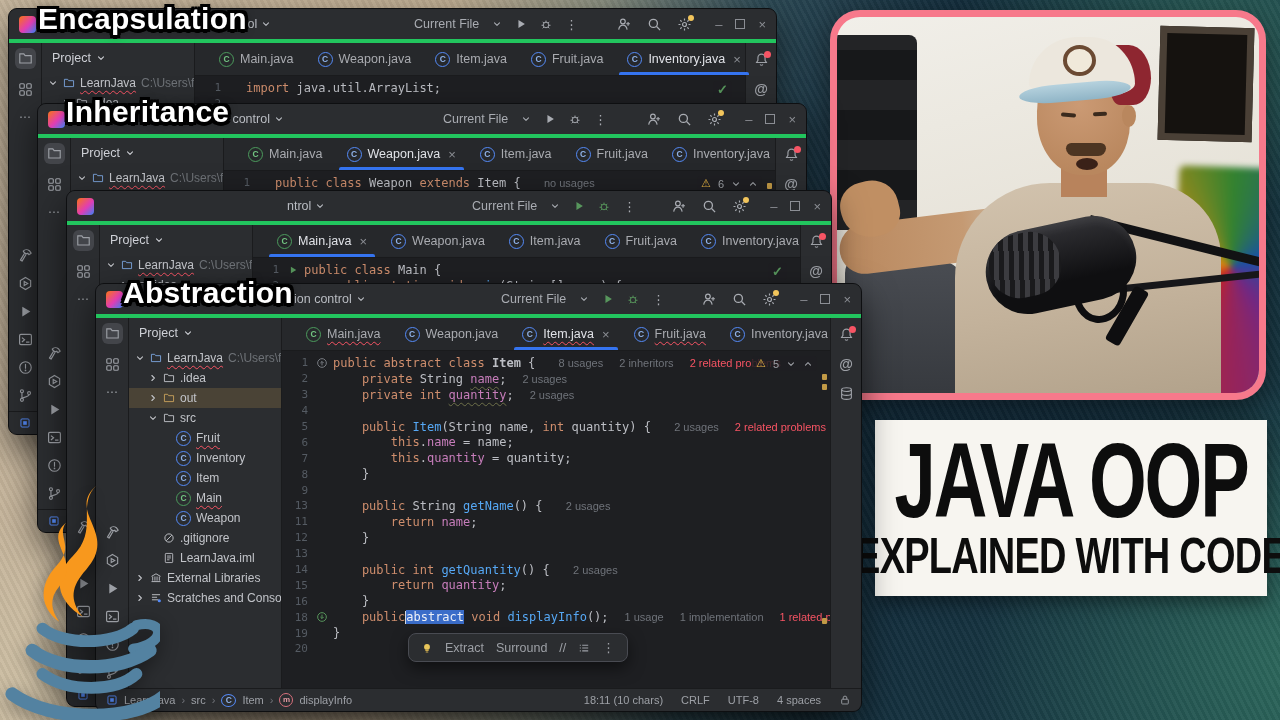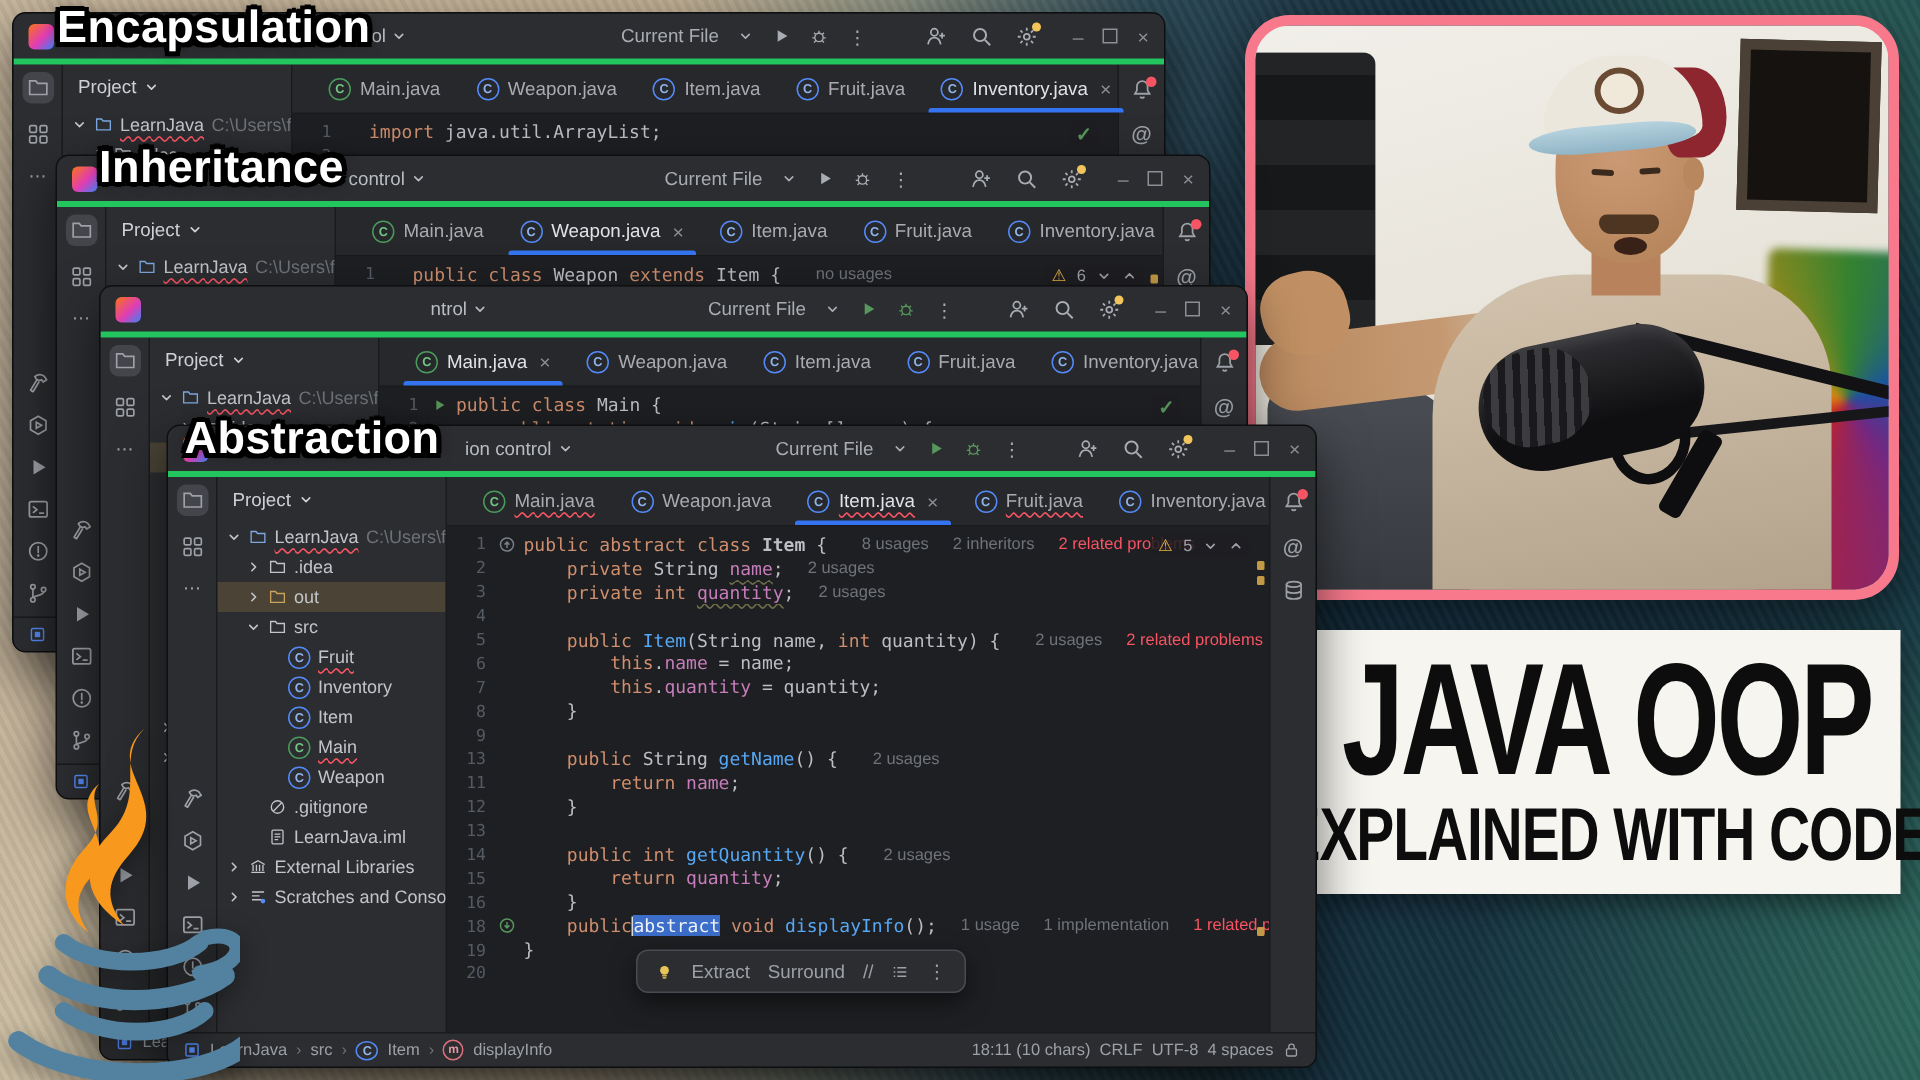--- a/index.html
+++ b/index.html
@@ -71,21 +71,21 @@
   .mark{position:absolute;right:3px;width:5px;height:6px;background:#c29a46;border-radius:1px;}
   .popup{position:absolute;left:126px;top:282px;display:flex;align-items:center;gap:12px;background:#2b2d30;
       border:1px solid #494b52;border-radius:8px;padding:6px 12px;font-family:"Liberation Sans",sans-serif;
       font-size:12.5px;color:#9da0a6;box-shadow:0 6px 16px rgba(0,0,0,.5);z-index:3;}
   .rstrip{width:30px;flex:0 0 30px;background:var(--panel,#2b2d30);border-left:1px solid #1a1b1d;display:flex;
       flex-direction:column;align-items:center;padding-top:9px;gap:15px;color:#9da0a6;}
   .atGlyph{font-size:14px;font-weight:bold;color:#9da0a6;line-height:1;}
   .sbar{height:22px;flex:0 0 22px;background:var(--panel,#2b2d30);border-top:1px solid #1a1b1d;display:flex;
       align-items:center;padding:0 10px;font-size:11px;color:#9da0a6;gap:6px;white-space:nowrap;}
   .sbar .sep{color:#6f7278;}
-  .sbar .right{margin-left:auto;display:flex;gap:6px;align-items:center;}
+  .sbar .right{margin-left:auto;display:flex;gap:18px;align-items:center;}
   .ic{width:15px;height:15px;display:inline-flex;flex:0 0 auto;}
   .ic svg{width:100%;height:100%;}
   .ic.s{width:12px;height:12px;}
   .ic.xs{width:10px;height:10px;}
   .cico{width:13px;height:13px;flex:0 0 13px;border-radius:50%;border:1px solid #548af7;color:#8fb2e8;
       font:bold 8.5px/11px "Liberation Sans",sans-serif;display:inline-flex;align-items:center;justify-content:center;}
   .cico.main{border-color:#4b9a5c;color:#72c581;}
   .mico{width:12px;height:12px;flex:0 0 12px;border-radius:50%;border:1px solid #d9707c;color:#e49aa2;
       font:bold 8px/10px "Liberation Sans",sans-serif;display:inline-flex;align-items:center;justify-content:center;}
 
@@ -1146,21 +1146,21 @@
             <span>4 spaces</span>
             <span class="ic s">
               <svg viewBox="0 0 16 16" fill="none" stroke="currentColor" stroke-width="1.2">
                 <rect x="3.6" y="7" width="8.8" height="6.3" rx="1"></rect>
                 <path d="M5.6 7V5.2a2.4 2.4 0 0 1 4.8 0V7"></path>
               </svg>
             </span>
           </div>
         </div>
       </div>
-      <div class="win w3" style="left: 111px; top: 283px; width: 765px; height: 427px; z-index: 40; justify-content: flex-end;">
+      <div class="win w3" style="left: 95px; top: 283px; width: 765px; height: 427px; z-index: 40; justify-content: flex-end;">
         <div class="titlebar">
           <span class="ijlogo"></span>
           <span class="frag">
             <span>ion control</span>
             <span class="ic xs">
               <svg viewBox="0 0 16 16">
                 <path d="M4 6.2l4 4 4-4" fill="none" stroke="currentColor" stroke-width="1.7" stroke-linecap="round" stroke-linejoin="round"></path>
               </svg>
             </span>
           </span>

